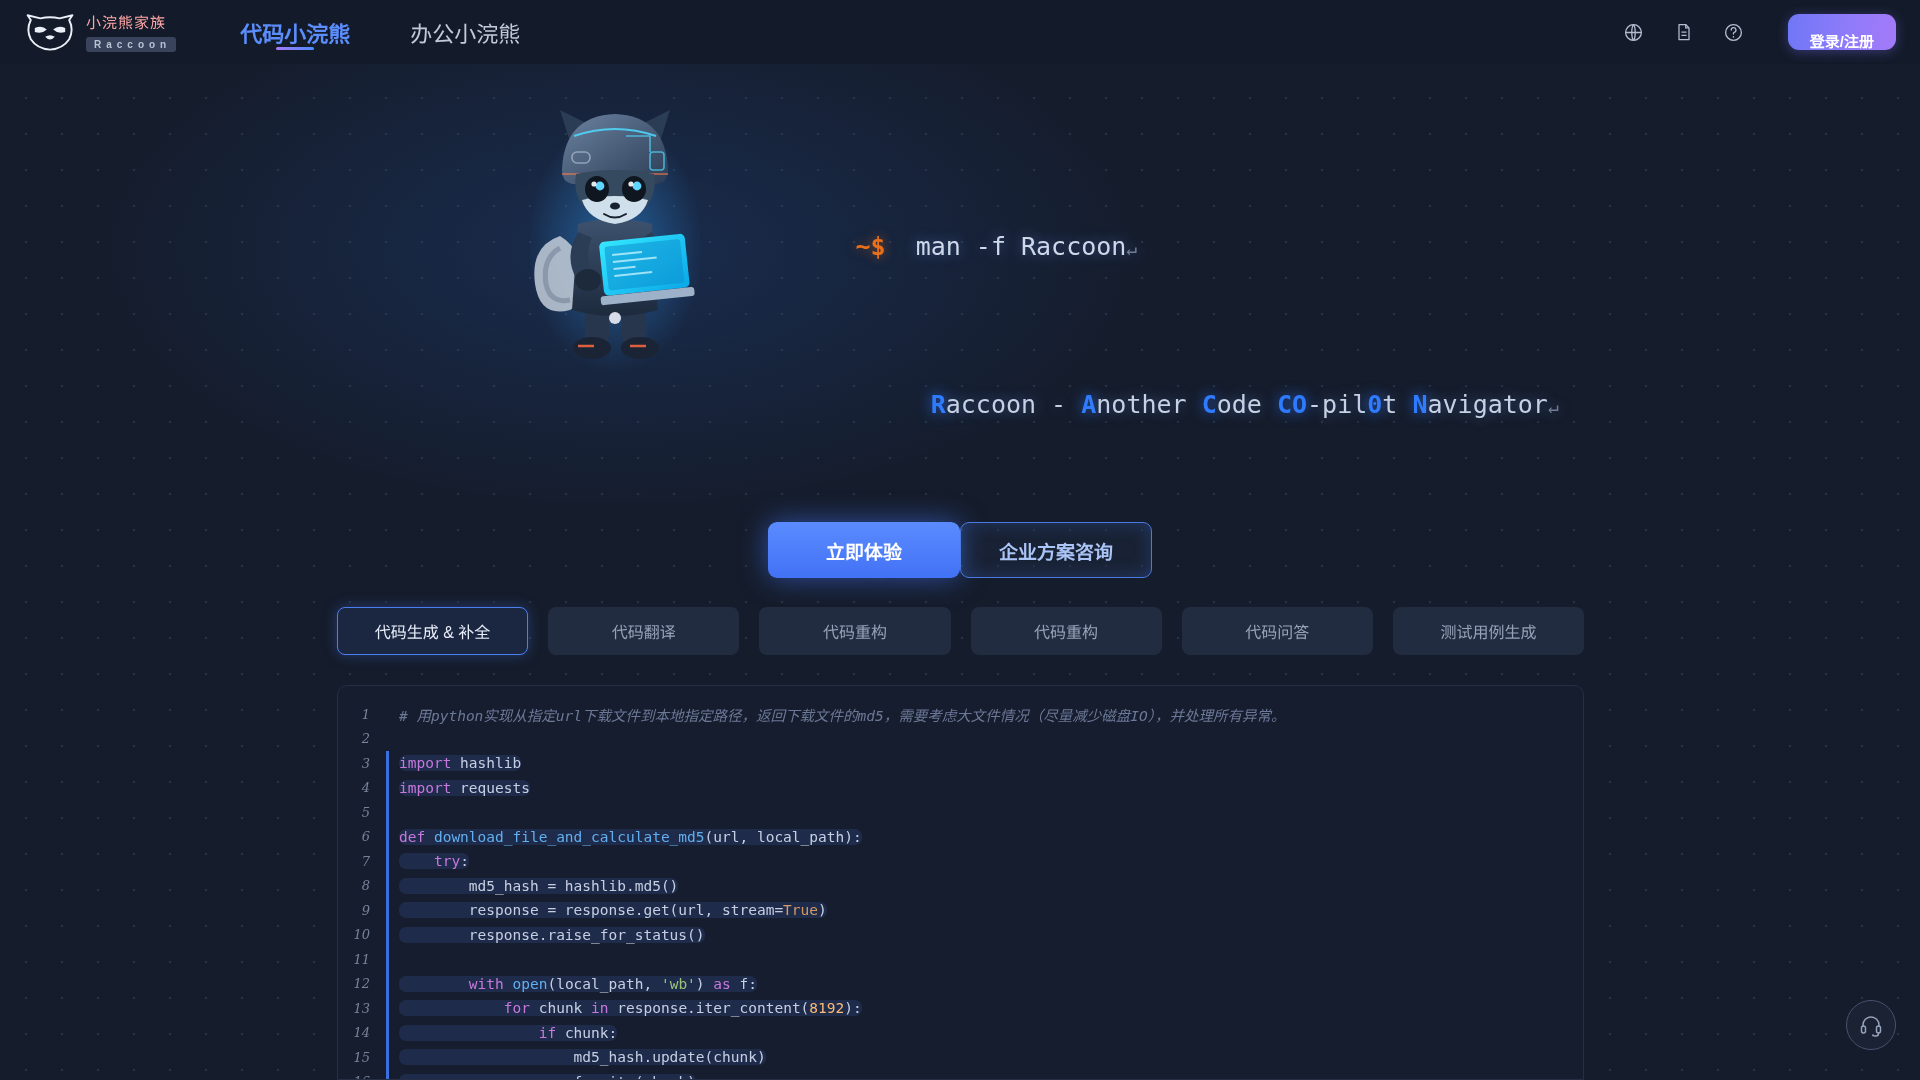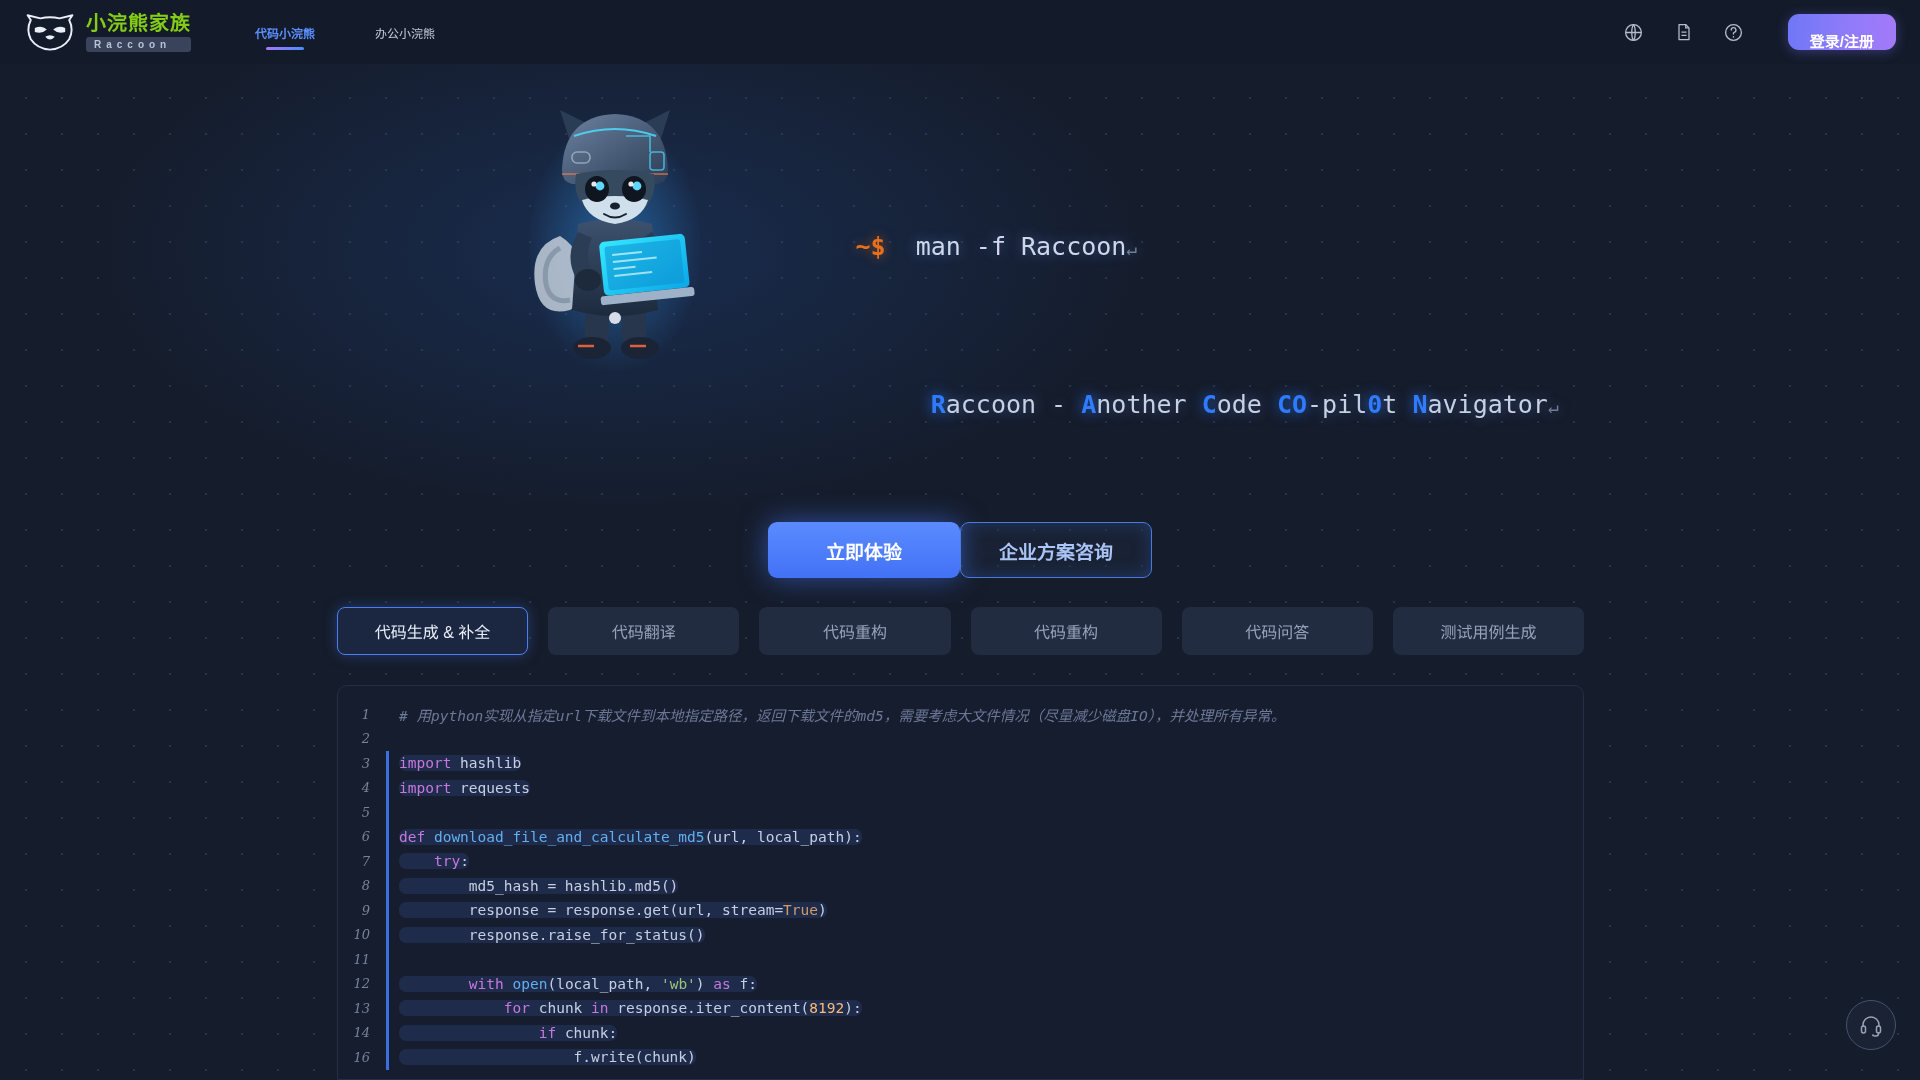--- a/index.html
+++ b/index.html
@@ -27,30 +27,30 @@
 
   
   #header{
     position:absolute; left:0; top:0; width:1920px; height:64px;
     display:flex; align-items:center; z-index:10;
     background:rgba(20,27,42,.92);
   }
   #logo-wrap{ display:flex; align-items:center; margin-left:24px; }
   .logo-mark{ width:52px; height:40px; flex:none; }
   #logo-text{ margin-left:10px; display:flex; flex-direction:column; justify-content:center; }
-  #logo-title{ font-size:20px; font-weight:700; letter-spacing:1px; color:#84cc16; line-height:22px; }
+  #logo-title{ font-size:15px; font-weight:400; letter-spacing:1px; color:#fca5a5; line-height:22px; }
   #logo-sub{
     margin-top:3px; font-size:10px; letter-spacing:5px; font-weight:700;
     color:#b9c2d4; background:#39435c; border-radius:3px;
     padding:2px 5px 2px 8px; text-align:left; line-height:11px;
   }
   #nav{ display:flex; align-items:center; margin-left:58px; height:64px; }
   .nav-item{
     position:relative; height:64px; display:flex; align-items:center;
-    padding:0 6px; margin-right:48px; font-size:12px; color:#c2cada; cursor:pointer;
+    padding:0 6px; margin-right:48px; font-size:22px; color:#c2cada; cursor:pointer;
   }
   .nav-item.active{ color:#5b8dfc; font-weight:600; }
   .nav-underline{
     position:absolute; left:50%; transform:translateX(-50%); bottom:14px;
     width:38px; height:3px; border-radius:2px;
     background:linear-gradient(90deg,#a779f5,#4b8cff);
   }
   #header-right{ margin-left:auto; display:flex; align-items:center; margin-right:24px; }
   .hdr-icon{
     width:34px; height:34px; margin-right:16px; cursor:pointer;
@@ -379,20 +379,25 @@
         <div class="ln">13</div>
         <div class="gutter on"></div>
         <div class="code-txt"><span class="sel"><span class="plain">            </span><span class="kw">for </span><span class="plain">chunk </span><span class="kw">in </span><span class="plain">response.iter_content(</span><span class="num">8192</span><span class="plain">):</span></span></div>
       </div>
       <div class="code-row">
         <div class="ln">14</div>
         <div class="gutter on"></div>
         <div class="code-txt"><span class="sel"><span class="plain">                </span><span class="kw">if </span><span class="plain">chunk:</span></span></div>
       </div>
       <div class="code-row">
+        <div class="ln">15</div>
+        <div class="gutter on"></div>
+        <div class="code-txt"><span class="sel"><span class="plain">                    md5_hash.update(chunk)</span></span></div>
+      </div>
+      <div class="code-row">
         <div class="ln">16</div>
         <div class="gutter on"></div>
         <div class="code-txt"><span class="sel"><span class="plain">                    f.write(chunk)</span></span></div>
       </div>
     </div>
 
   <div id="fab">
     <svg width="24" height="24" viewBox="0 0 24 24" fill="none" stroke="#97a3bb" stroke-width="1.5">
       <path d="M4 14v-2a8 8 0 0 1 16 0v2"></path>
       <rect x="2.5" y="13" width="4" height="7" rx="2"></rect>

